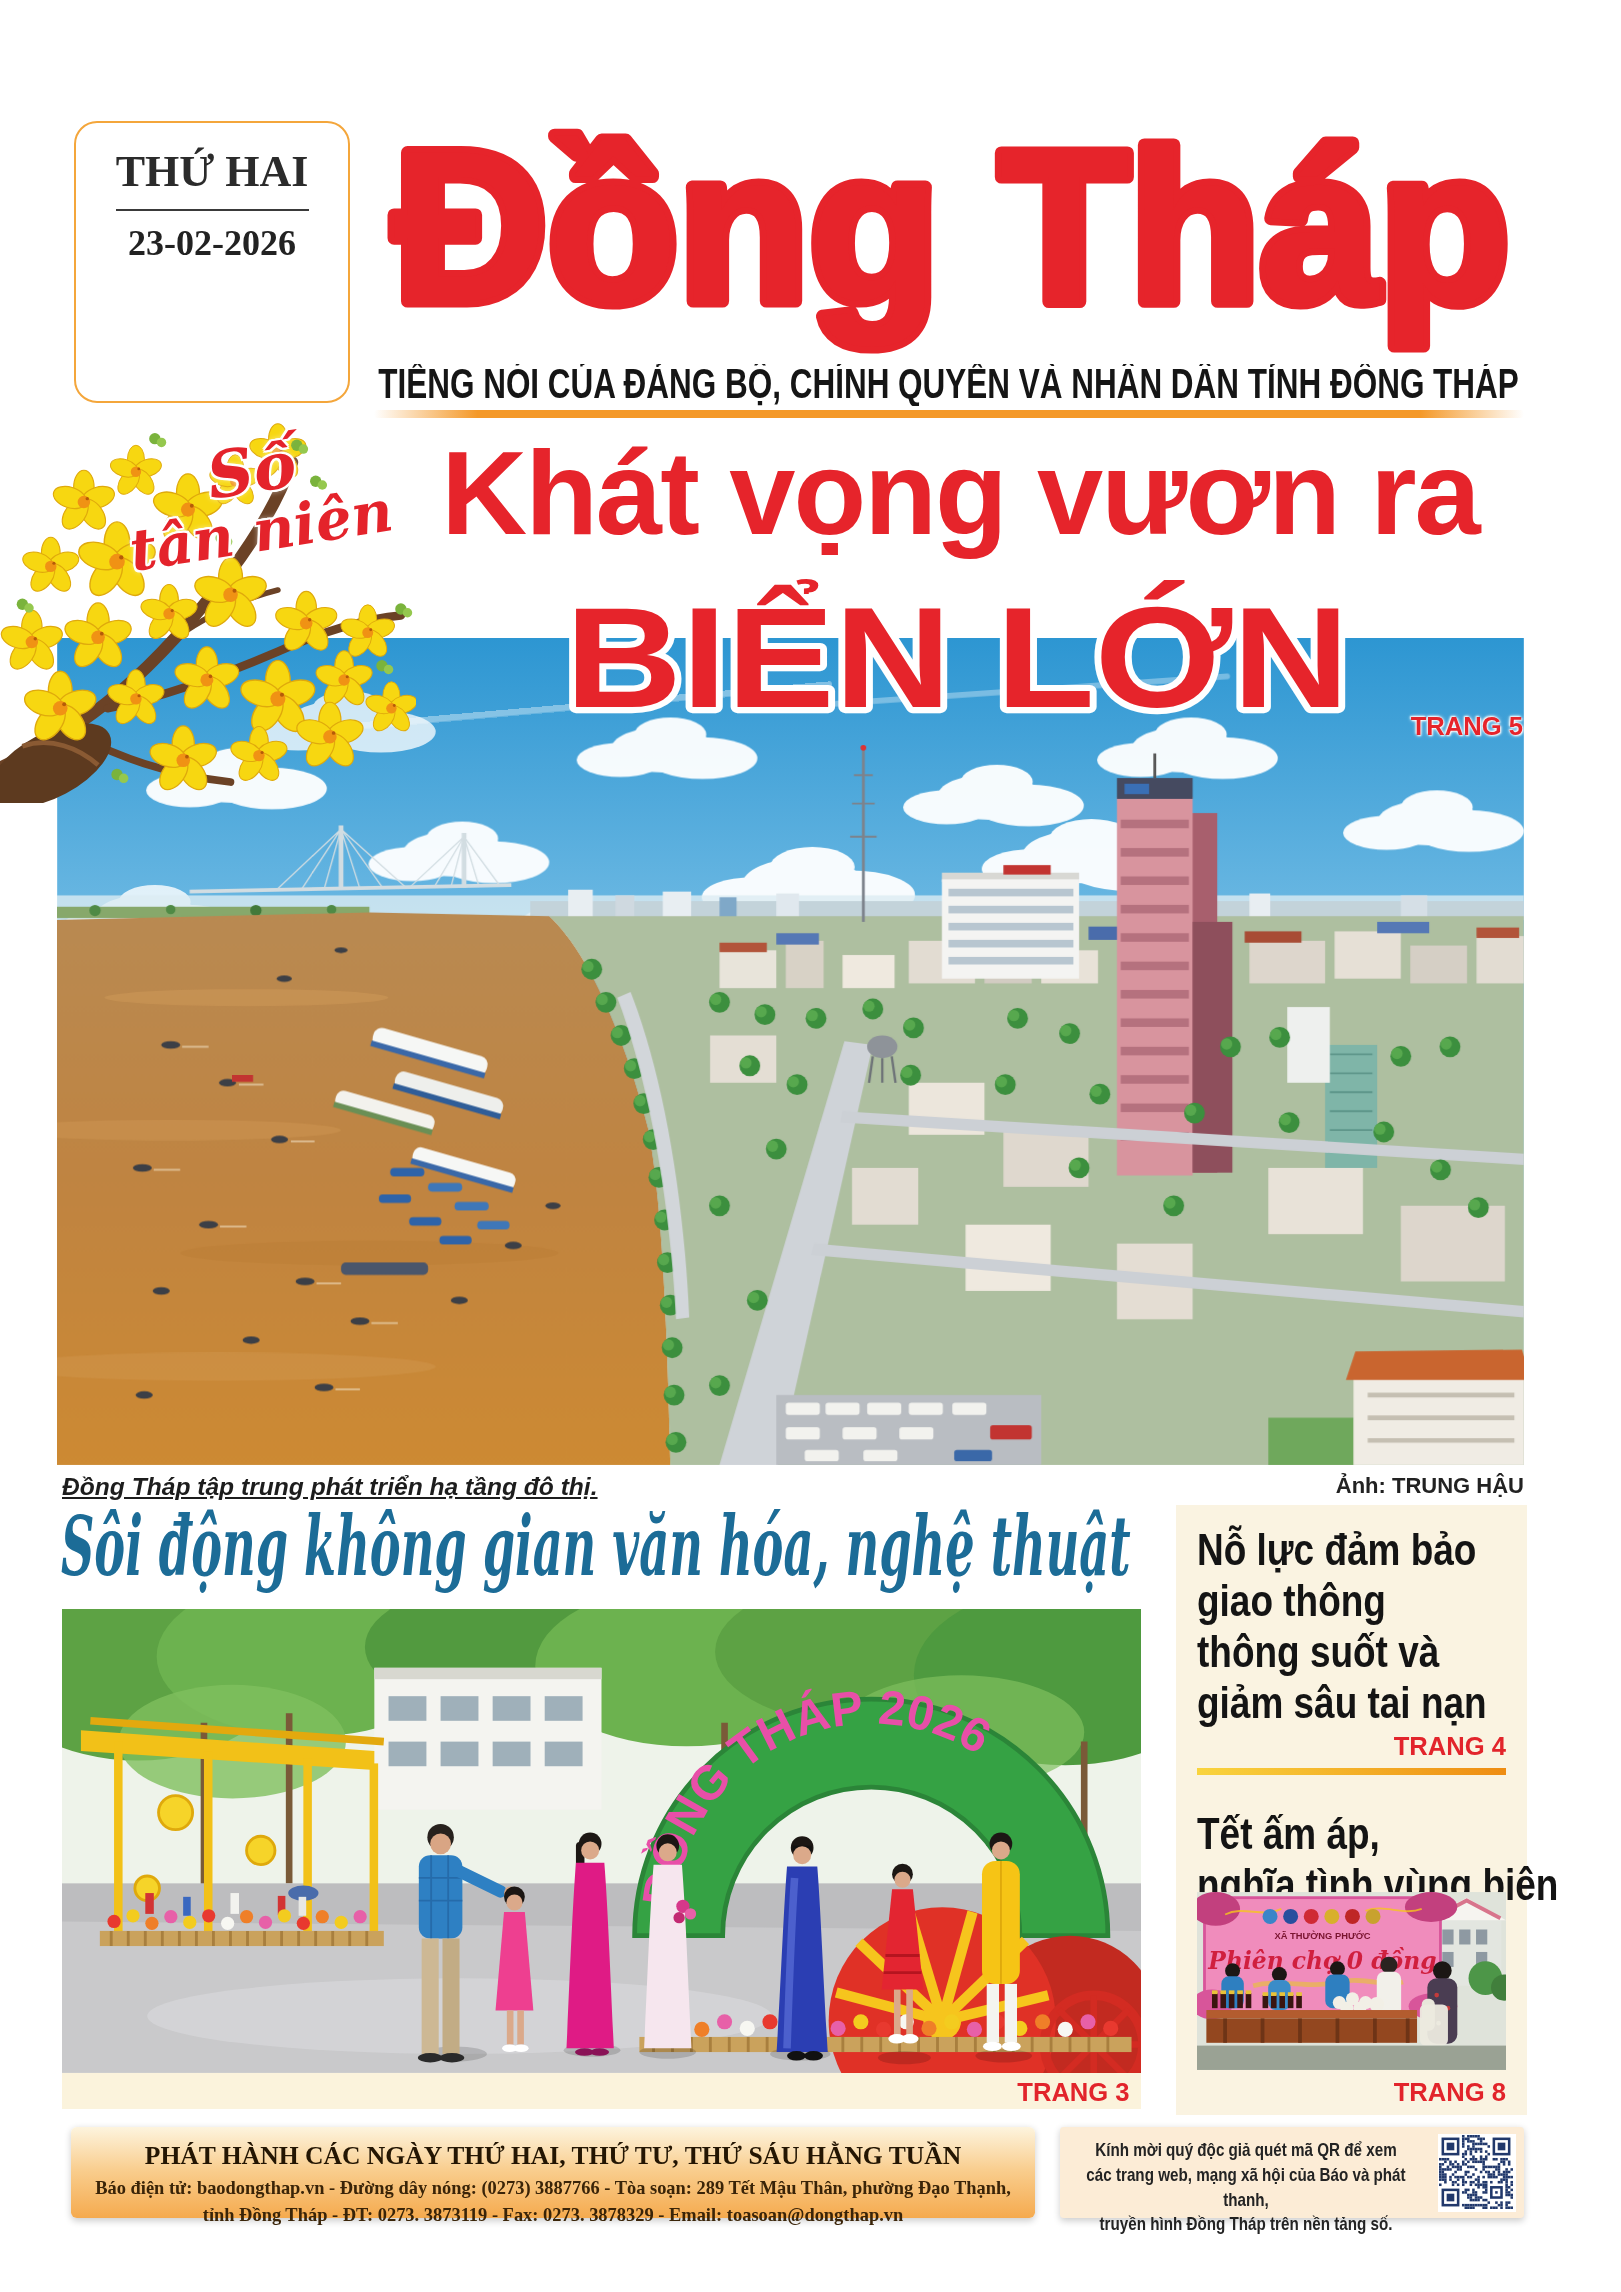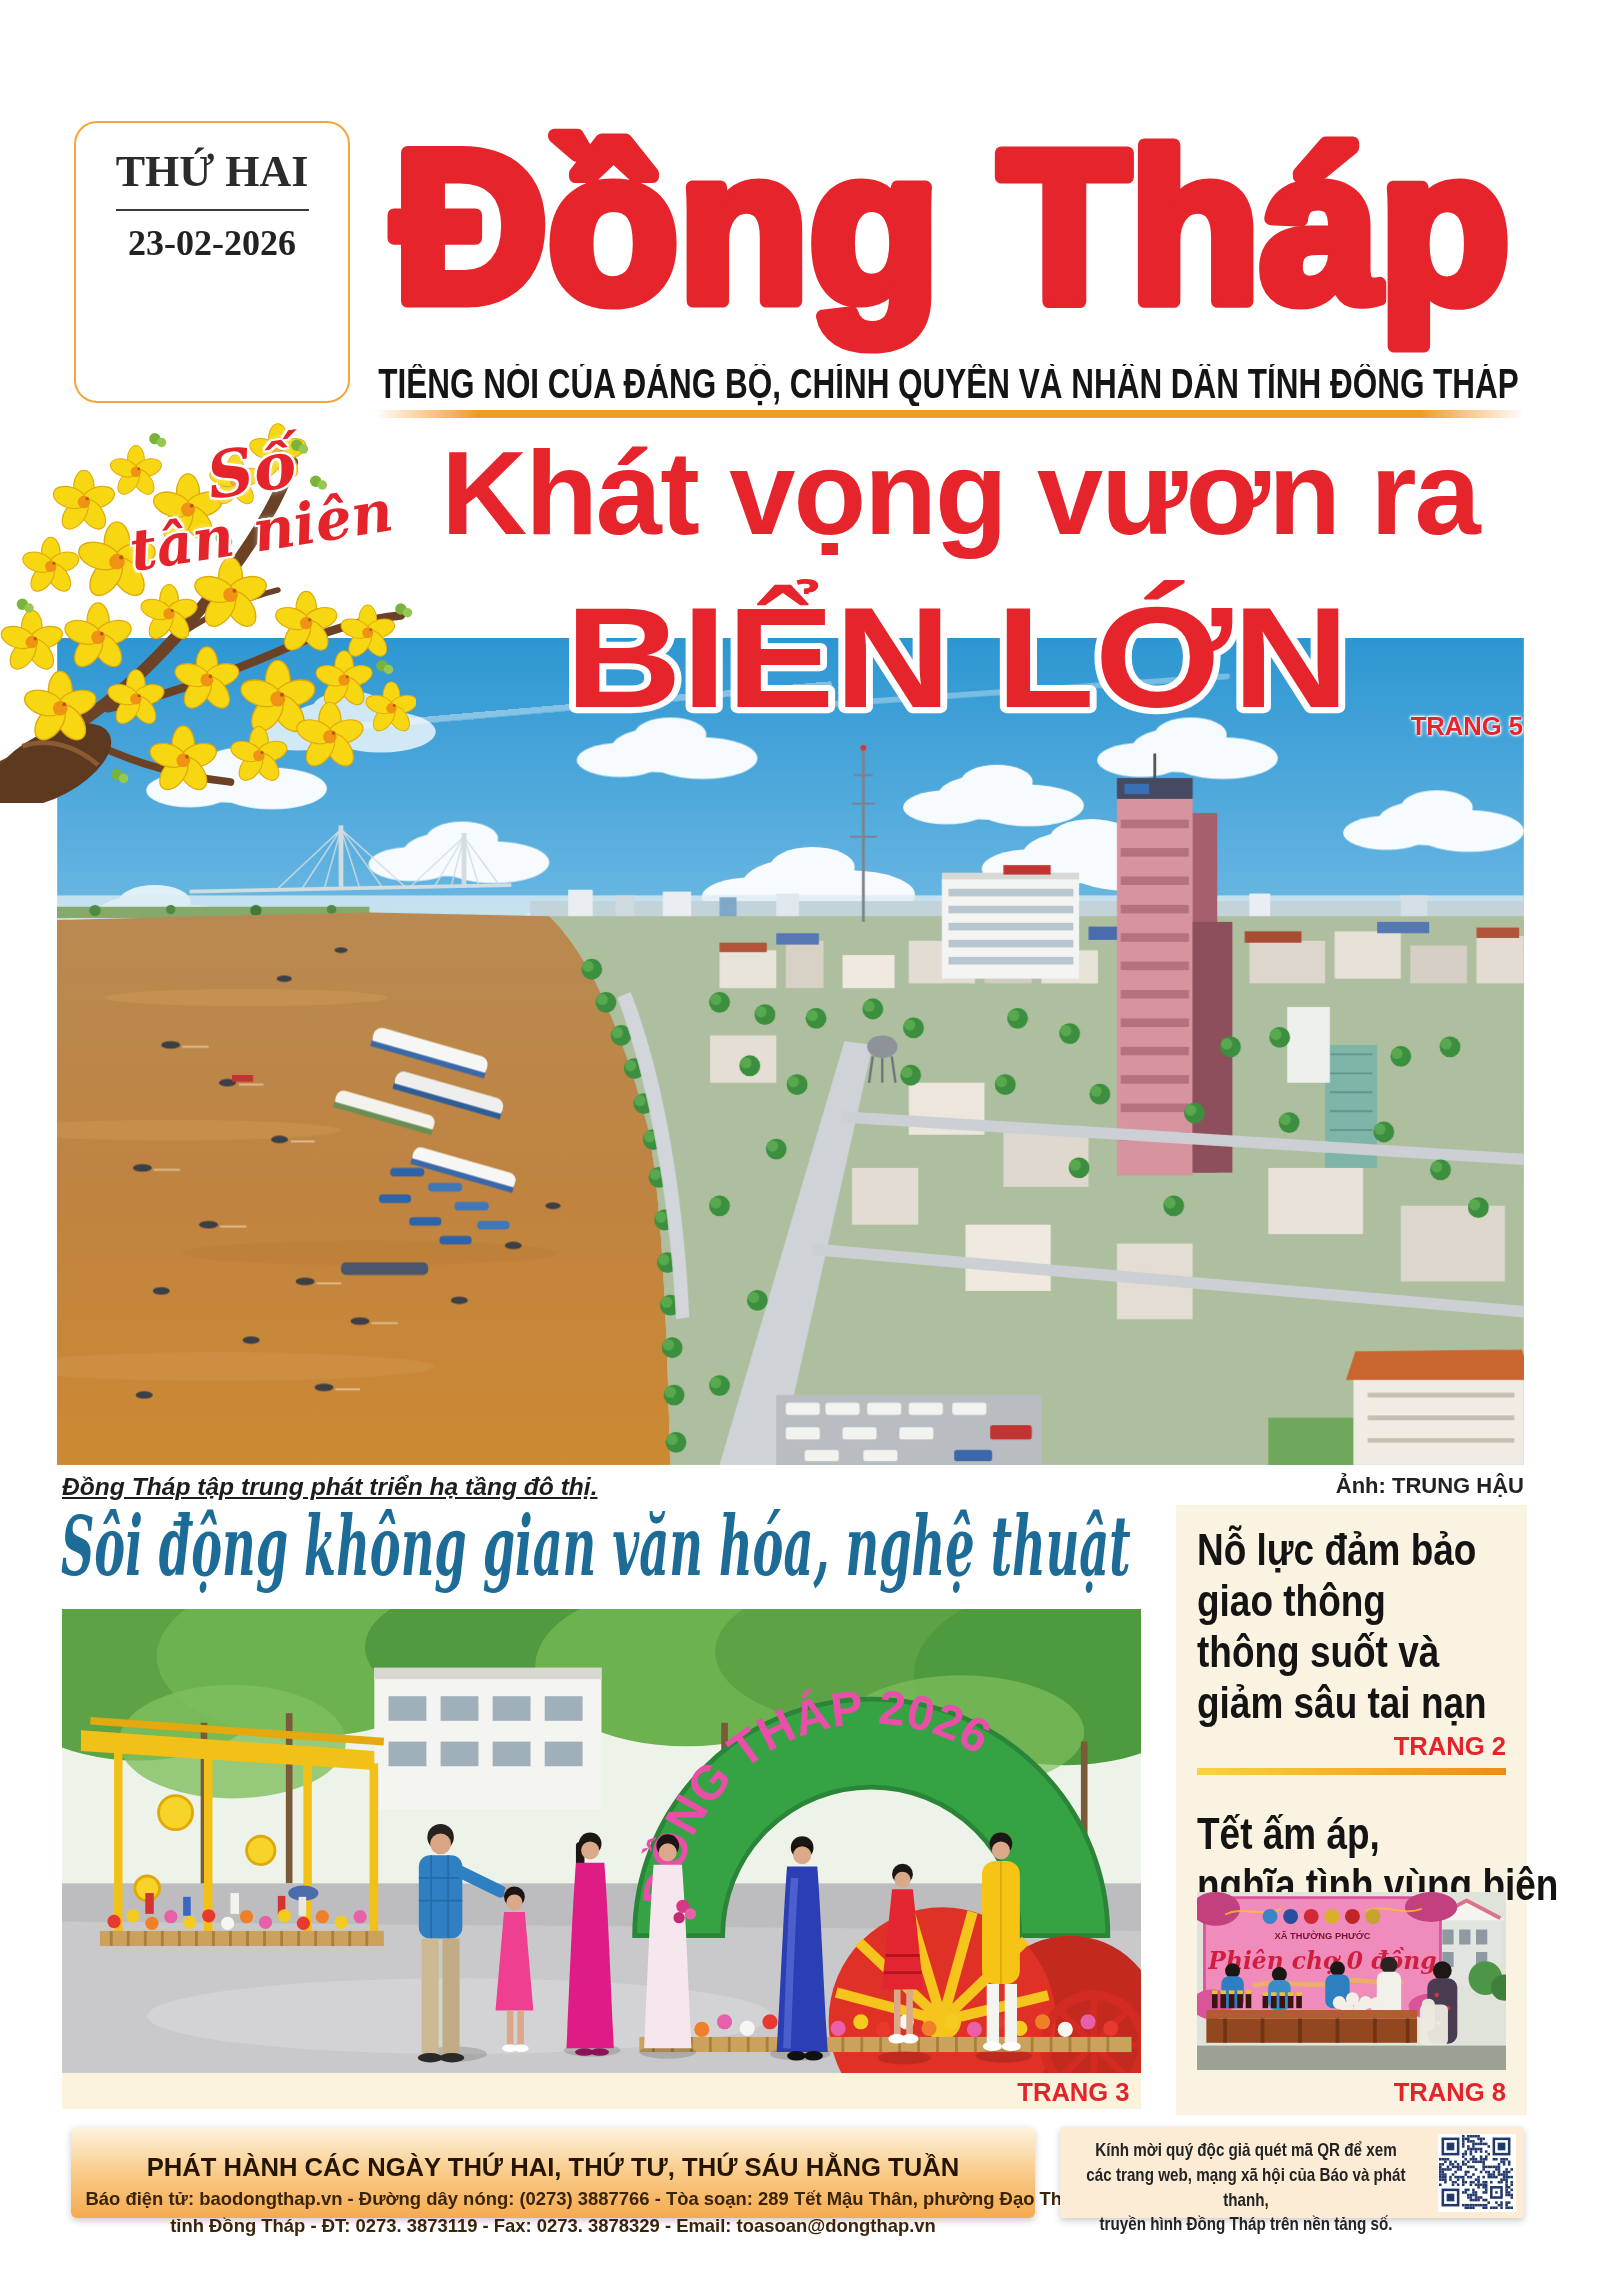--- a/index.html
+++ b/index.html
@@ -51,21 +51,21 @@
   .rc-line{font-size:44px;line-height:51px;font-weight:bold;color:#141414;white-space:nowrap;
     transform:scaleX(.84);transform-origin:0 50%;}
   .rc-pageref{position:absolute;right:21px;top:227px;font-size:25.6px;font-weight:bold;color:#e2242b;}
   .rc-divider{position:absolute;left:21px;top:263px;width:309px;height:6.6px;
     background:linear-gradient(90deg,#f9d43e,#ee8c12);}
   .rc-photo{position:absolute;left:21px;top:386px;width:309px;height:180px;}
   .rc-pageref2{position:absolute;right:21px;top:573px;font-size:25.6px;font-weight:bold;color:#e2242b;}
   
   .footer-left{position:absolute;left:71px;top:2127px;width:964px;height:91px;border-radius:5.7px;
     background:linear-gradient(180deg,#fdf4de 0%,#f9cd8d 48%,#f5aa4e 100%);
-    box-shadow:0 2.8px 7.6px rgba(0,0,0,.2);text-align:center;box-sizing:border-box;padding-top:26px;}
+    box-shadow:0 2.8px 7.6px rgba(0,0,0,.2);text-align:center;box-sizing:border-box;padding-top:14px;font-family:Liberation Serif, serif;}
   .f-bold{font-size:25.6px;font-weight:bold;color:#241603;white-space:nowrap;}
   .f-line{font-size:19px;font-weight:bold;color:#3a2408;margin-top:5.7px;white-space:nowrap;
     transform:scaleX(.97);transform-origin:50% 50%;}
   .footer-right{position:absolute;left:1060px;top:2127px;width:464px;height:91px;border-radius:3.8px;
     background:#fcecd6;box-shadow:0 2.8px 7.6px rgba(0,0,0,.2);}
   .qr-note{position:absolute;left:7.6px;top:11.4px;width:445px;transform:scaleX(.8);
     transform-origin:0 50%;text-align:center;font-size:19px;font-weight:bold;color:#232323;line-height:1.3;}
   .qr-wrap{position:absolute;right:8.5px;top:6.6px;width:78px;height:78px;background:#fff;padding:1.9px;box-sizing:border-box;}
 </style>
 </head>
@@ -646,21 +646,21 @@
     <span>TRANG 3</span>
   </div>
 
   <div class="right-panel">
     <div class="rc-title">
       <div class="rc-line">Nỗ lực đảm bảo</div>
       <div class="rc-line">giao thông</div>
       <div class="rc-line">thông suốt và</div>
       <div class="rc-line">giảm sâu tai nạn</div>
     </div>
-    <div class="rc-pageref">TRANG 2</div>
+    <div class="rc-pageref">TRANG 4</div>
     <div class="rc-divider"></div>
     <div class="rc-title2">
       <div class="rc-line">Tết ấm áp,</div>
       <div class="rc-line">nghĩa tình vùng biên</div>
     </div>
 
     <svg class="rc-photo" viewBox="0 0 330 190">
       <rect width="330" height="190" fill="#dfe3da"></rect>
       <g>
         <rect x="255" y="30" width="70" height="70" fill="#e3e6e0"></rect>

